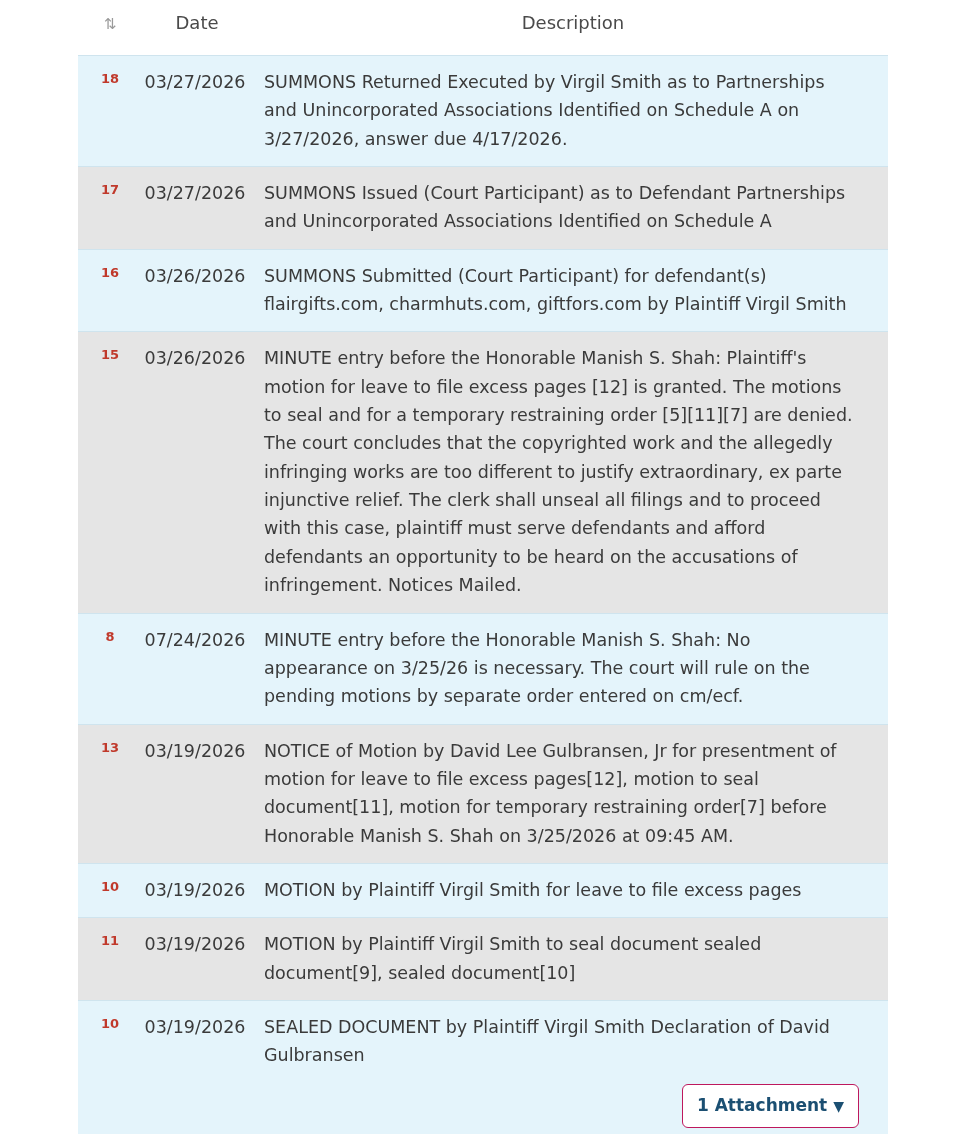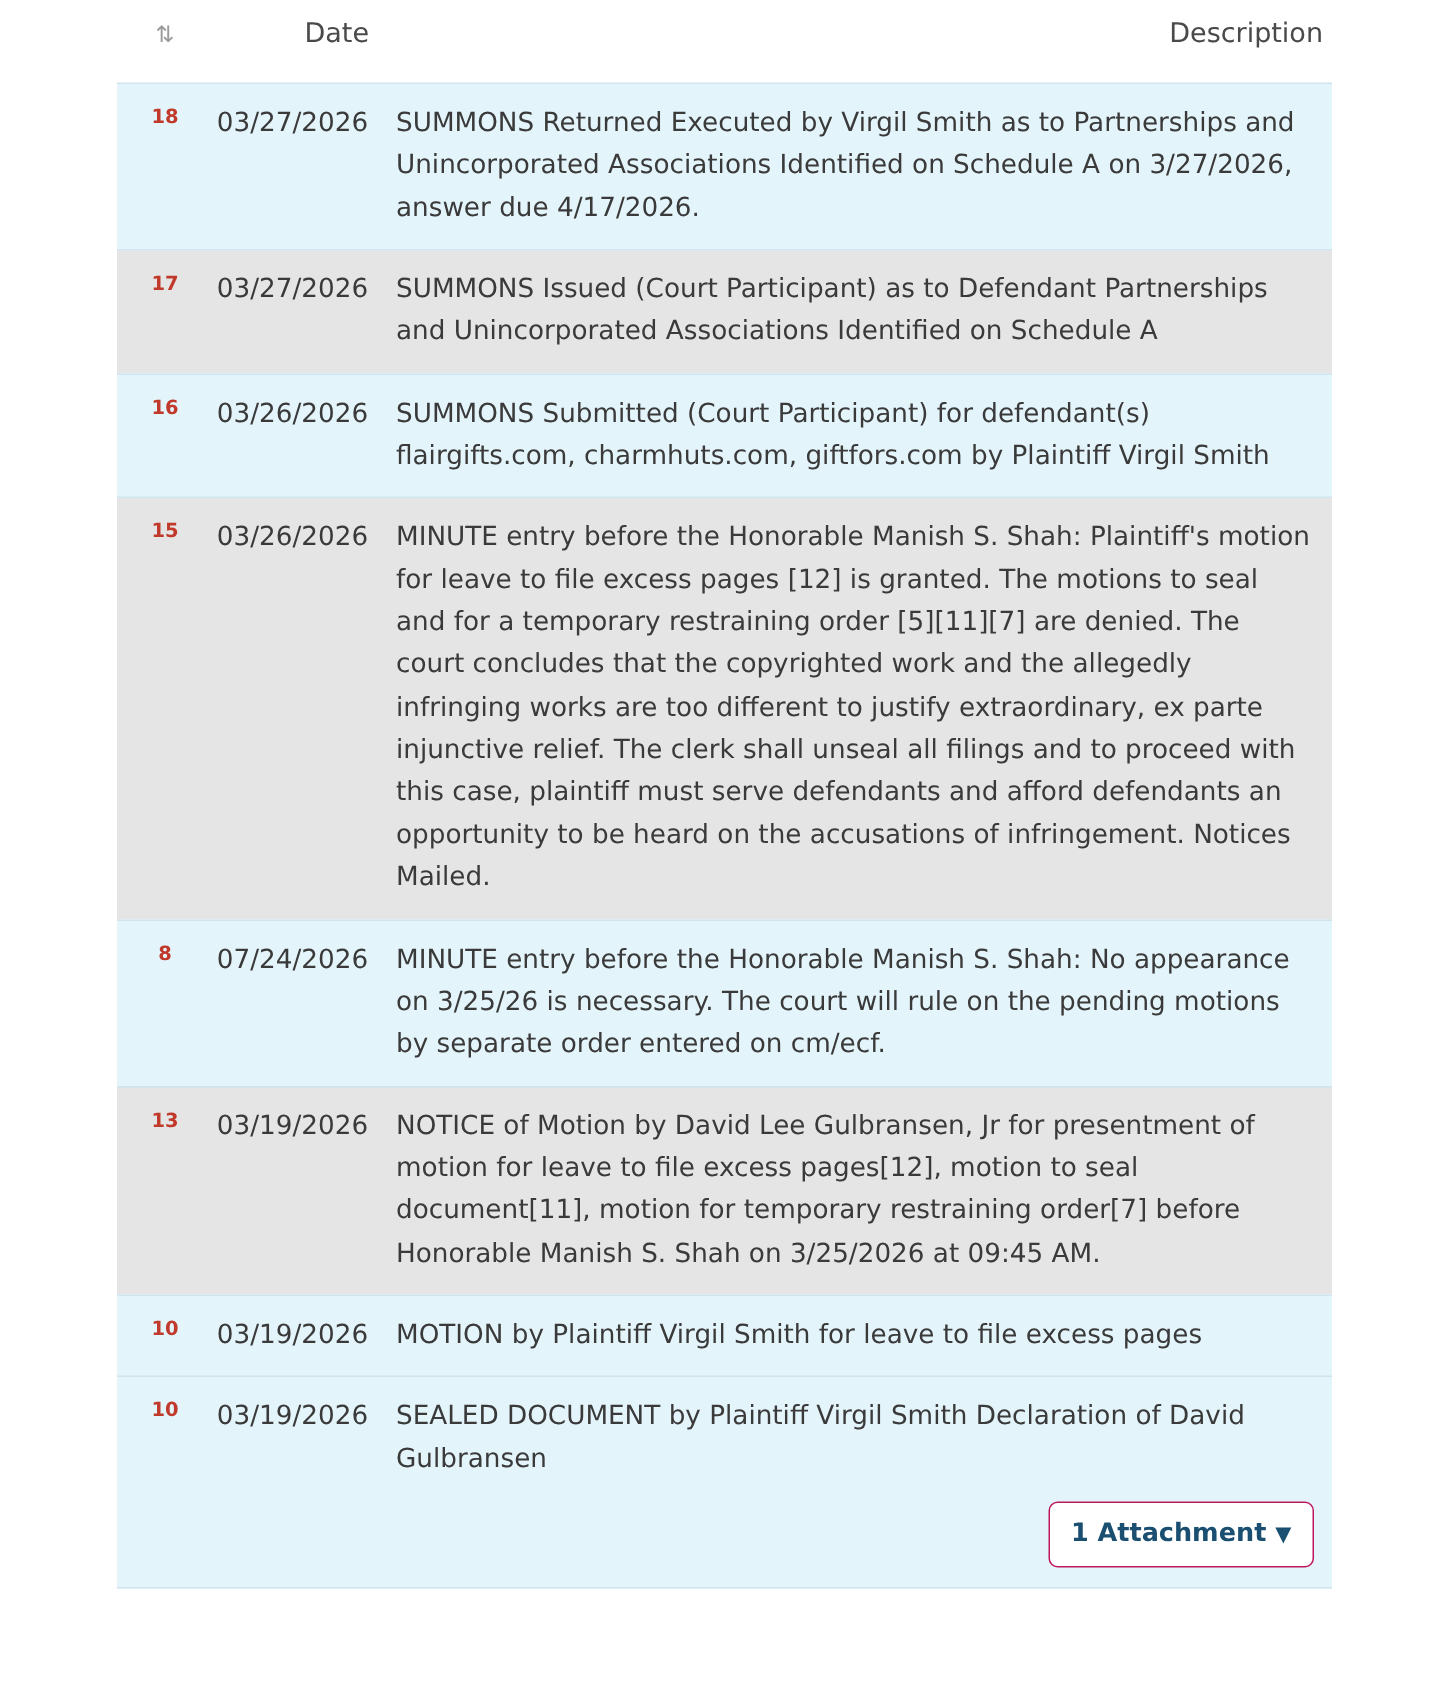--- a/index.html
+++ b/index.html
@@ -27,21 +27,21 @@
     table-layout: fixed;
   }
   table.docket col.c-num { width: 64px; }
   table.docket col.c-date { width: 110px; }
   table.docket col.c-desc { width: 636px; }
 
   thead th {
     font-weight: normal;
     font-size: 18px;
     color: #4a4a4a;
-    text-align: right;
+    text-align: center;
     padding: 12px 6px 22px 6px;
     vertical-align: top;
     background: #ffffff;
     border: none;
   }
   thead th.th-num {
     text-align: center;
     padding-left: 0;
     padding-right: 0;
   }
@@ -79,21 +79,21 @@
   tbody td.td-date {
     color: #3a3a3a;
     white-space: nowrap;
     text-align: center;
     padding-left: 2px;
     margin-top: 12px;
   }
   tbody td.td-desc {
     color: #3a3a3a;
     padding-left: 12px;
-    padding-right: 12px;
+    padding-right: 29px;
   }
   .desc-text { display: block; }
 
   .attachment-row {
     margin-top: 14px;
     display: flex;
     justify-content: flex-end;
   }
   .attachment-btn {
     display: inline-block;
@@ -175,20 +175,27 @@
           <span class="desc-text">NOTICE of Motion by David Lee Gulbransen, Jr for presentment of motion for leave to file excess pages[12], motion to seal document[11], motion for temporary restraining order[7] before Honorable Manish S. Shah on 3/25/2026 at 09:45 AM.</span>
         </td>
       </tr>
       <tr class="alt">
         <td class="td-num">10</td>
         <td class="td-date">03/19/2026</td>
         <td class="td-desc">
           <span class="desc-text">MOTION by Plaintiff Virgil Smith for leave to file excess pages</span>
         </td>
       </tr>
+      <tr>
+        <td class="td-num">11</td>
+        <td class="td-date">03/19/2026</td>
+        <td class="td-desc">
+          <span class="desc-text">MOTION by Plaintiff Virgil Smith to seal document sealed document[9], sealed document[10]</span>
+        </td>
+      </tr>
       <tr class="alt">
         <td class="td-num">10</td>
         <td class="td-date">03/19/2026</td>
         <td class="td-desc">
           <span class="desc-text">SEALED DOCUMENT by Plaintiff Virgil Smith Declaration of David Gulbransen</span>
           <div class="attachment-row">
             <span class="attachment-btn">
               <span>1 Attachment</span><span class="caret">▼</span>
             </span>
           </div>

